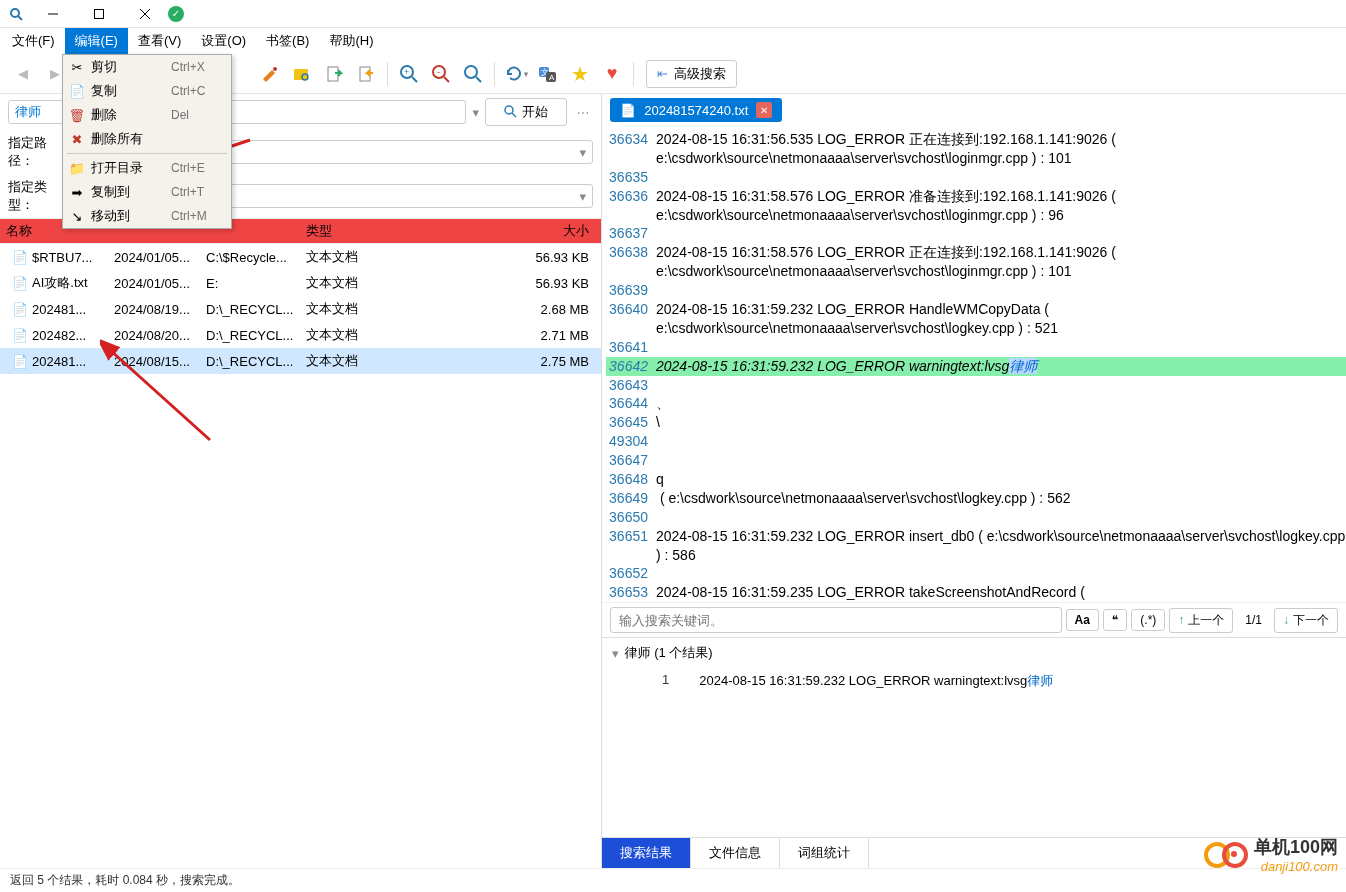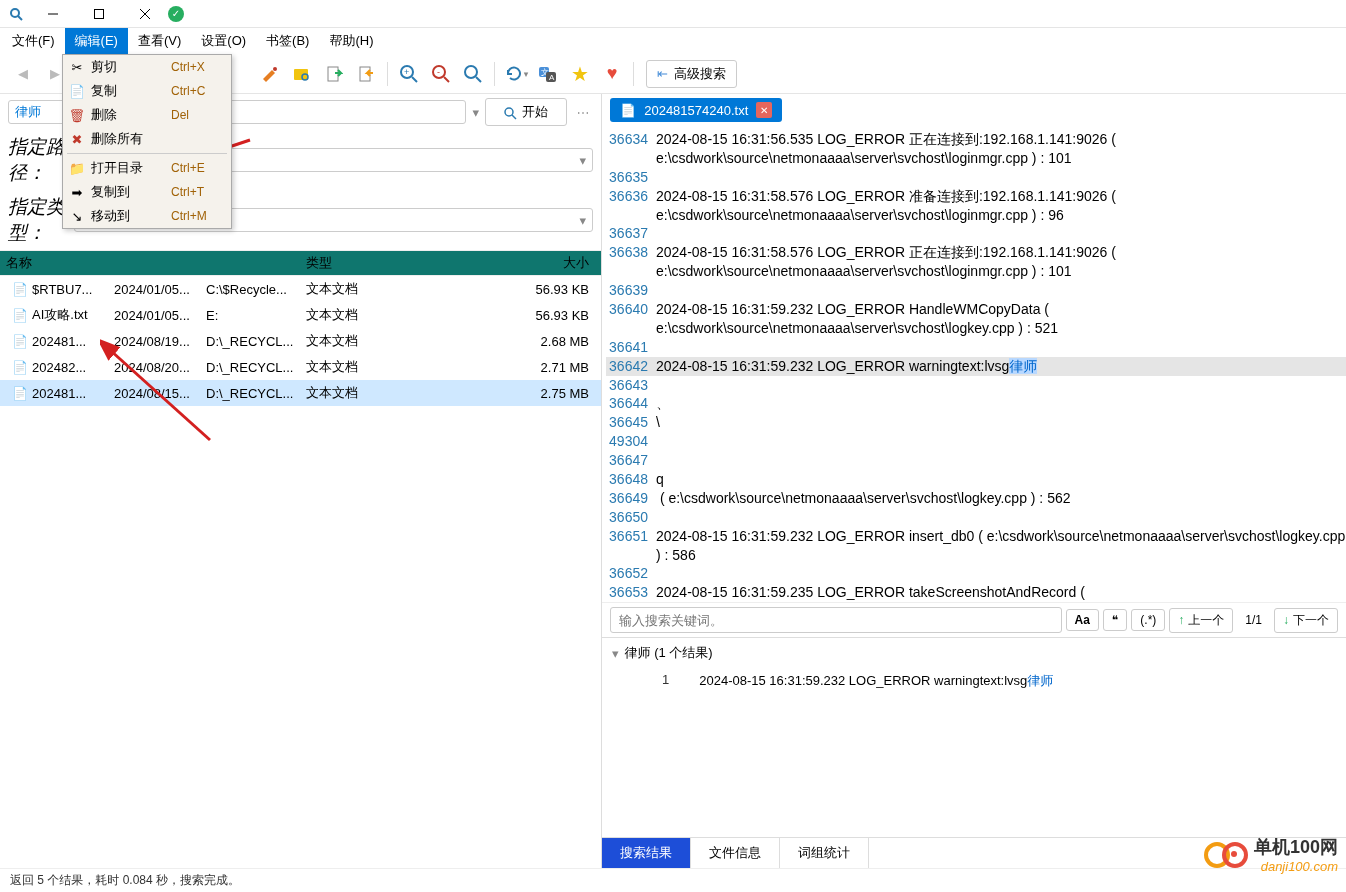--- a/index.html
+++ b/index.html
@@ -13,39 +13,39 @@
 .titlebar .status-ok { width: 16px; height: 16px; border-radius: 50%; background: #27ae60; color: #fff; display: flex; align-items: center; justify-content: center; font-size: 10px; margin-right: 6px;}
 
 .menubar { height: 26px; display: flex; align-items: center; background: #fff; padding: 0 2px; font-size: 13px; position: relative; }
 .menubar .menu { padding: 4px 10px; cursor: default; }
 .menubar .menu.active { background: #0078d7; color: #fff; }
 
 .dropdown { position: absolute; top: 54px; left: 62px; width: 170px; background: #f5f2ec; border: 1px solid #aaa; box-shadow: 2px 2px 5px rgba(0,0,0,0.2); z-index: 1000; }
 .dropdown .ditem { display: flex; align-items: center; height: 24px; font-size: 13px; }
 .dropdown .ditem .dicon { width: 28px; display: flex; align-items: center; justify-content: center; }
 .dropdown .ditem .dlabel { flex: 1; }
-.dropdown .ditem .dshort { width: 60px; color: #a16207; font-size: 12px; }
+.dropdown .ditem .dshort { width: 60px; color: #737373; font-size: 12px; }
 .dropdown .dsep { height: 1px; background: #ccc; margin: 2px 4px; }
 
 .toolbar { height: 40px; display: flex; align-items: center; padding: 0 8px; gap: 2px; border-bottom: 1px solid #e5e5e5; }
 .toolbar .tbtn { width: 30px; height: 30px; display: flex; align-items: center; justify-content: center; border-radius: 3px; }
 .toolbar .tsep { width: 1px; height: 24px; background: #ddd; margin: 0 4px; }
 .toolbar .advsearch { border: 1px solid #ccc; border-radius: 3px; padding: 4px 10px; display: flex; align-items: center; gap: 6px; margin-left: 6px; font-size: 13px; }
 
 .main { display: flex; height: calc(100% - 28px - 26px - 40px - 24px); }
 
 .leftpane { width: 602px; border-right: 1px solid #ddd; display: flex; flex-direction: column; }
 .searchrow { display: flex; align-items: center; padding: 4px 8px; gap: 6px; }
-.searchrow .lbl { color: #0078d7; font-size: 19px; width: 60px; font-style: italic; }
+.searchrow .lbl { color: #0078d7; font-size: 13px; width: 60px; }
 .searchrow input, .searchrow .combo { flex: 1; height: 24px; border: 1px solid #ccc; border-radius: 3px; padding: 0 6px; font-size: 13px; }
 .searchrow .combo { display: flex; align-items: center; justify-content: space-between; background: #fff; }
-.searchrow .startbtn { border: 1px solid #ccc; border-radius: 3px; padding: 4px 18px; display: flex; align-items: flex-end; gap: 4px; }
+.searchrow .startbtn { border: 1px solid #ccc; border-radius: 3px; padding: 4px 18px; display: flex; align-items: center; gap: 4px; }
 .searchrow .dots { width: 20px; text-align: center; color: #888; }
 
-.listhdr { display: flex; background: #0f766e; border-top: 1px solid #eee; border-bottom: 1px solid #eee; height: 26px; align-items: center; font-size: 13px; font-weight: 400; }
+.listhdr { display: flex; background: #ef4444; border-top: 1px solid #eee; border-bottom: 1px solid #eee; height: 26px; align-items: center; font-size: 13px; font-weight: 400; }
 .listhdr > div, .listrow > div { padding: 0 6px; }
 .c-name { width: 100px; }
 .c-date { width: 100px; padding-left: 14px !important; }
 .c-path { width: 100px; }
 .c-type { width: 130px; }
 .c-size { flex: 1; text-align: right; padding-right: 12px !important; }
 
 .listbody { flex: 1; overflow: auto; }
 .listrow { display: flex; height: 26px; align-items: center; font-size: 13px; }
 .listrow.selected { background: #cfe8ff; }
@@ -54,21 +54,21 @@
 
 .rightpane { flex: 1; display: flex; flex-direction: column; }
 .tabrow { display: flex; align-items: center; padding: 4px 8px; }
 .filetab { background: #0078d7; color: #fff; border-radius: 3px; padding: 4px 10px; display: flex; align-items: center; gap: 8px; font-size: 13px; }
 .filetab .closetab { background: rgba(255,100,80,0.9); width: 16px; height: 16px; border-radius: 2px; display: flex; align-items: center; justify-content: center; font-size: 10px; }
 
 .viewer { flex: 1; overflow: auto; padding: 4px 0 4px 4px; font-size: 14px; line-height: 1.35; font-family: "Segoe UI", sans-serif; }
 .vline { display: flex; }
 .vline .ln { color: #2a7ab0; width: 50px; text-align: right; padding-right: 8px; flex-shrink: 0; }
 .vline .tx { flex: 1; color: #000; white-space: pre-wrap; }
-.vline.hl { background: #e5e5e5; }
+.vline.hl { background: #86efac; font-style: italic; }
 .vline .kw { color: #0066cc; background: #b8d8ff; font-weight: 500; }
 
 .findbar { display: flex; align-items: center; padding: 4px 8px; border-top: 1px solid #eee; gap: 4px; }
 .findbar input { flex: 1; height: 26px; border: 1px solid #ccc; border-radius: 3px; padding: 0 8px; font-size: 13px; }
 .findbar .fbtn { border: 1px solid #ccc; padding: 3px 8px; border-radius: 3px; font-size: 12px; display: flex; align-items: center; gap: 4px; }
 .findbar .counter { font-size: 12px; padding: 0 8px; }
 
 .resultsarea { border-top: 1px solid #ddd; }
 .reshdr { padding: 6px 10px; font-size: 13px; display: flex; align-items: center; gap: 6px; }
 .resitem { padding: 4px 10px 4px 60px; font-size: 13px; display: flex; gap: 30px; }

